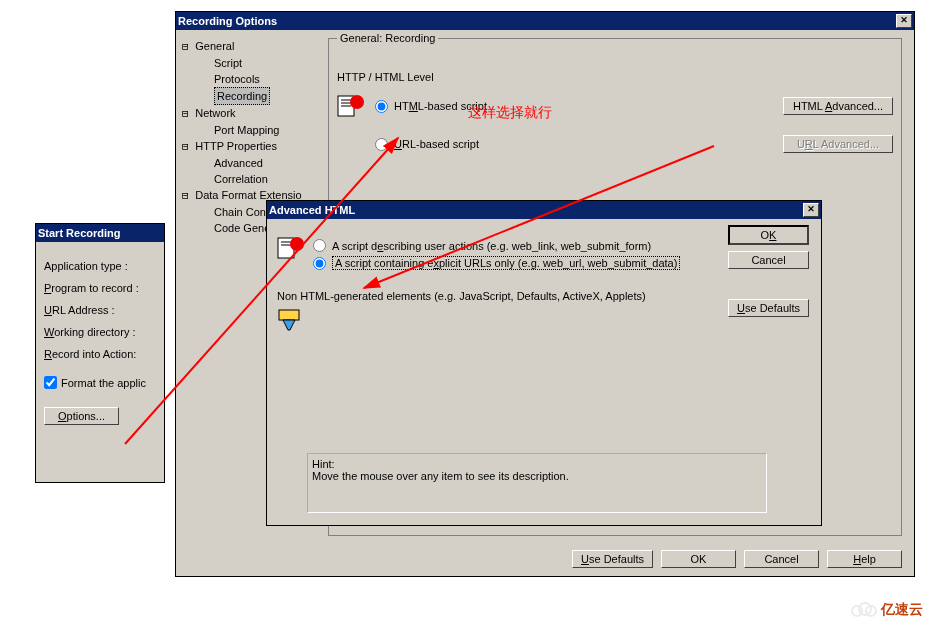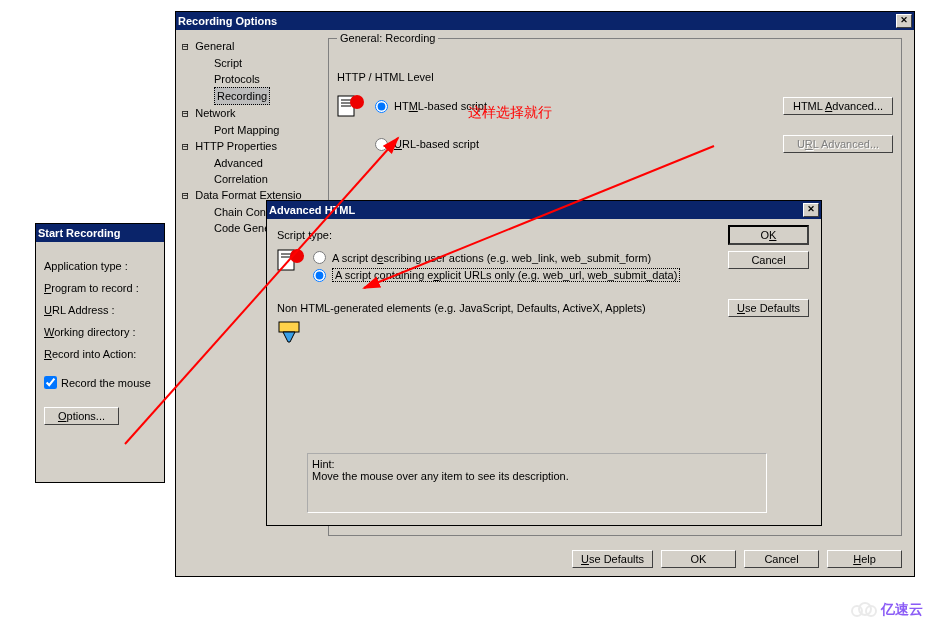--- a/index.html
+++ b/index.html
@@ -19,21 +19,21 @@
 .tree .dash { font-family:monospace; }
 .radio-row { display:flex; align-items:center; gap:6px; margin:4px 0; }
 input[type=radio], input[type=checkbox] { margin:0; }
 .u { text-decoration:underline; }
 .field-row { display:flex; align-items:center; gap:4px; margin:10px 0; }
 .hint-box { border:1px inset #fff; background:#d4d0c8; padding:4px; height:60px; width:460px; }
 .icon-rec { width:28px; height:28px; position:relative; display:inline-block; }
 .icon-rec svg { width:28px; height:28px; }
 .annotation { position:absolute; color:#ff0000; font-size:14px; pointer-events:none; }
 .arrow-line { position:absolute; pointer-events:none; }
-.watermark { position:absolute; bottom:4px; right:6px; color:#8b5cf6; font-size:14px; font-weight:bold; display:flex; gap:4px; }
+.watermark { position:absolute; bottom:4px; right:6px; color:#c2410c; font-size:14px; font-weight:bold; display:flex; gap:4px; }
 .watermark svg { opacity:0.4; }
 </style>
 </head>
 <body>
 
 <div class="win" style="left:35px; top:223px; width:130px; height:260px;">
   <div class="titlebar">
     <span>Start Recording</span>
   </div>
   <div style="padding:8px;">
@@ -47,21 +47,21 @@
         <span><span class="u">U</span>RL Address :</span>
       </div>
     <div class="field-row">
         <span><span class="u">W</span>orking directory :</span>
       </div>
     <div class="field-row">
         <span><span class="u">R</span>ecord into Action:</span>
       </div>
     <div class="field-row" style="margin-top:16px;">
       <input type="checkbox" checked="" style="">
-      <span>Record the mouse</span>
+      <span>Format the applic</span>
     </div>
     <div style="margin-top:18px;">
       <button class="btn"><span class="u">O</span>ptions...</button>
     </div>
   </div>
 </div>
 
 <div class="win" style="left:175px; top:11px; width:740px; height:566px;">
   <div class="titlebar">
     <span>Recording Options</span>
@@ -130,21 +130,20 @@
 </div>
 
 <div class="win" style="left:266px; top:200px; width:556px; height:326px;">
   <div class="titlebar">
     <span>Advanced HTML</span>
     <div class="controls">
         <div class="btn-x">✕</div>
       </div>
   </div>
   <div style="padding:10px; position:relative; height:306px;">
-    <div>Script type:</div>
     <div style="display:flex; gap:8px; margin-top:6px;">
       <span class="icon-rec">
         <svg viewBox="0 0 28 28">
             <rect x="1" y="3" width="16" height="20" fill="#fff" stroke="#000"></rect>
             <line x1="4" y1="7" x2="14" y2="7" stroke="#000"></line>
             <line x1="4" y1="10" x2="14" y2="10" stroke="#000"></line>
             <circle cx="20" cy="9" r="7" fill="#e00"></circle>
           </svg>
       </span>
       <div>

